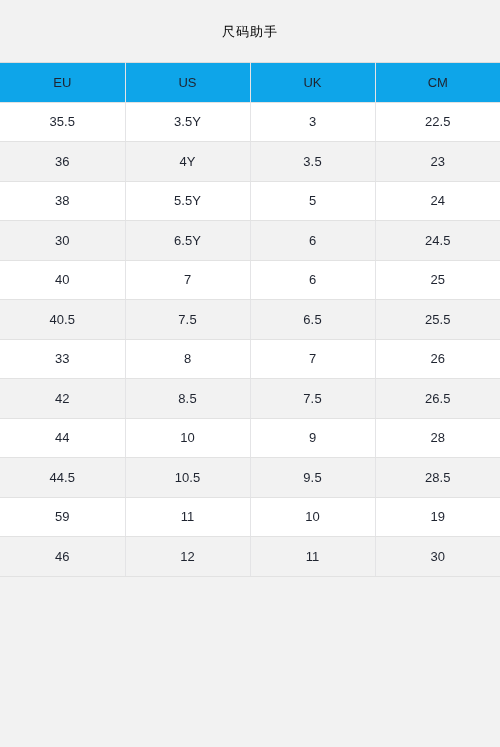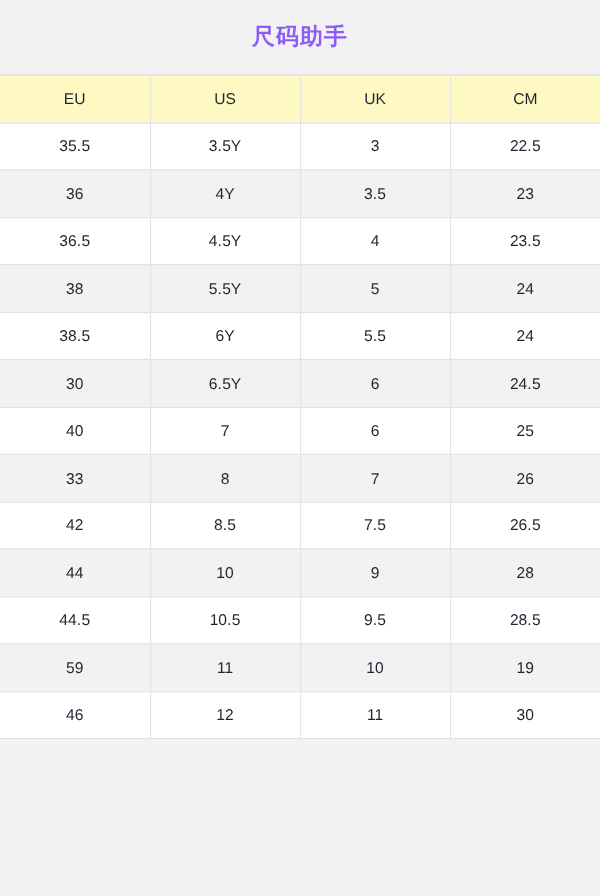--- a/index.html
+++ b/index.html
@@ -26,23 +26,23 @@
   
   .title-bar {
     height: 62px;
     display: flex;
     align-items: center;
     justify-content: center;
     background: #f2f2f2;
   }
   .title-text {
     font-family: "Liberation Serif", "DejaVu Serif", serif;
-    font-size: 19px;
-    font-weight: 700;
-    color: #8b5cf6;
+    font-size: 13px;
+    font-weight: 400;
+    color: #000000;
     letter-spacing: 1px;
     line-height: 1;
   }
 
   
   .size-table {
     width: 500px;
     border-collapse: collapse;
     table-layout: fixed;
     border-top: 1px solid #dcdcdc;
@@ -63,21 +63,21 @@
     border-bottom: 1px solid #e2e2e2;
     border-right: 1px solid #e4e4e6;
     white-space: nowrap;
   }
   .size-table th:last-child,
   .size-table td:last-child {
     border-right: none;
   }
 
   thead th {
-    background: #fef9c3;
+    background: #0ea5e9;
     color: #1f2430;
     font-weight: 400;
     border-bottom: 1px solid #dfe0e6;
   }
 
   tbody tr:nth-child(odd) td {
     background: #ffffff;
   }
   tbody tr:nth-child(even) td {
     background: #f2f2f2;
@@ -124,48 +124,42 @@
           <td>3</td>
           <td><span class="num">22<span class="dot">.</span>5</span></td>
         </tr>
         <tr>
           <td>36</td>
           <td>4Y</td>
           <td><span class="num">3<span class="dot">.</span>5</span></td>
           <td>23</td>
         </tr>
         <tr>
-          <td><span class="num">36<span class="dot">.</span>5</span></td>
-          <td><span class="num">4<span class="dot">.</span>5Y</span></td>
-          <td>4</td>
-          <td><span class="num">23<span class="dot">.</span>5</span></td>
-        </tr>
-        <tr>
           <td>38</td>
           <td><span class="num">5<span class="dot">.</span>5Y</span></td>
           <td>5</td>
-          <td>24</td>
-        </tr>
-        <tr>
-          <td><span class="num">38<span class="dot">.</span>5</span></td>
-          <td>6Y</td>
-          <td><span class="num">5<span class="dot">.</span>5</span></td>
           <td>24</td>
         </tr>
         <tr>
           <td>30</td>
           <td><span class="num">6<span class="dot">.</span>5Y</span></td>
           <td>6</td>
           <td><span class="num">24<span class="dot">.</span>5</span></td>
         </tr>
         <tr>
           <td>40</td>
           <td>7</td>
           <td>6</td>
           <td>25</td>
+        </tr>
+        <tr>
+          <td><span class="num">40<span class="dot">.</span>5</span></td>
+          <td><span class="num">7<span class="dot">.</span>5</span></td>
+          <td><span class="num">6<span class="dot">.</span>5</span></td>
+          <td><span class="num">25<span class="dot">.</span>5</span></td>
         </tr>
         <tr>
           <td>33</td>
           <td>8</td>
           <td>7</td>
           <td>26</td>
         </tr>
         <tr>
           <td>42</td>
           <td><span class="num">8<span class="dot">.</span>5</span></td>

